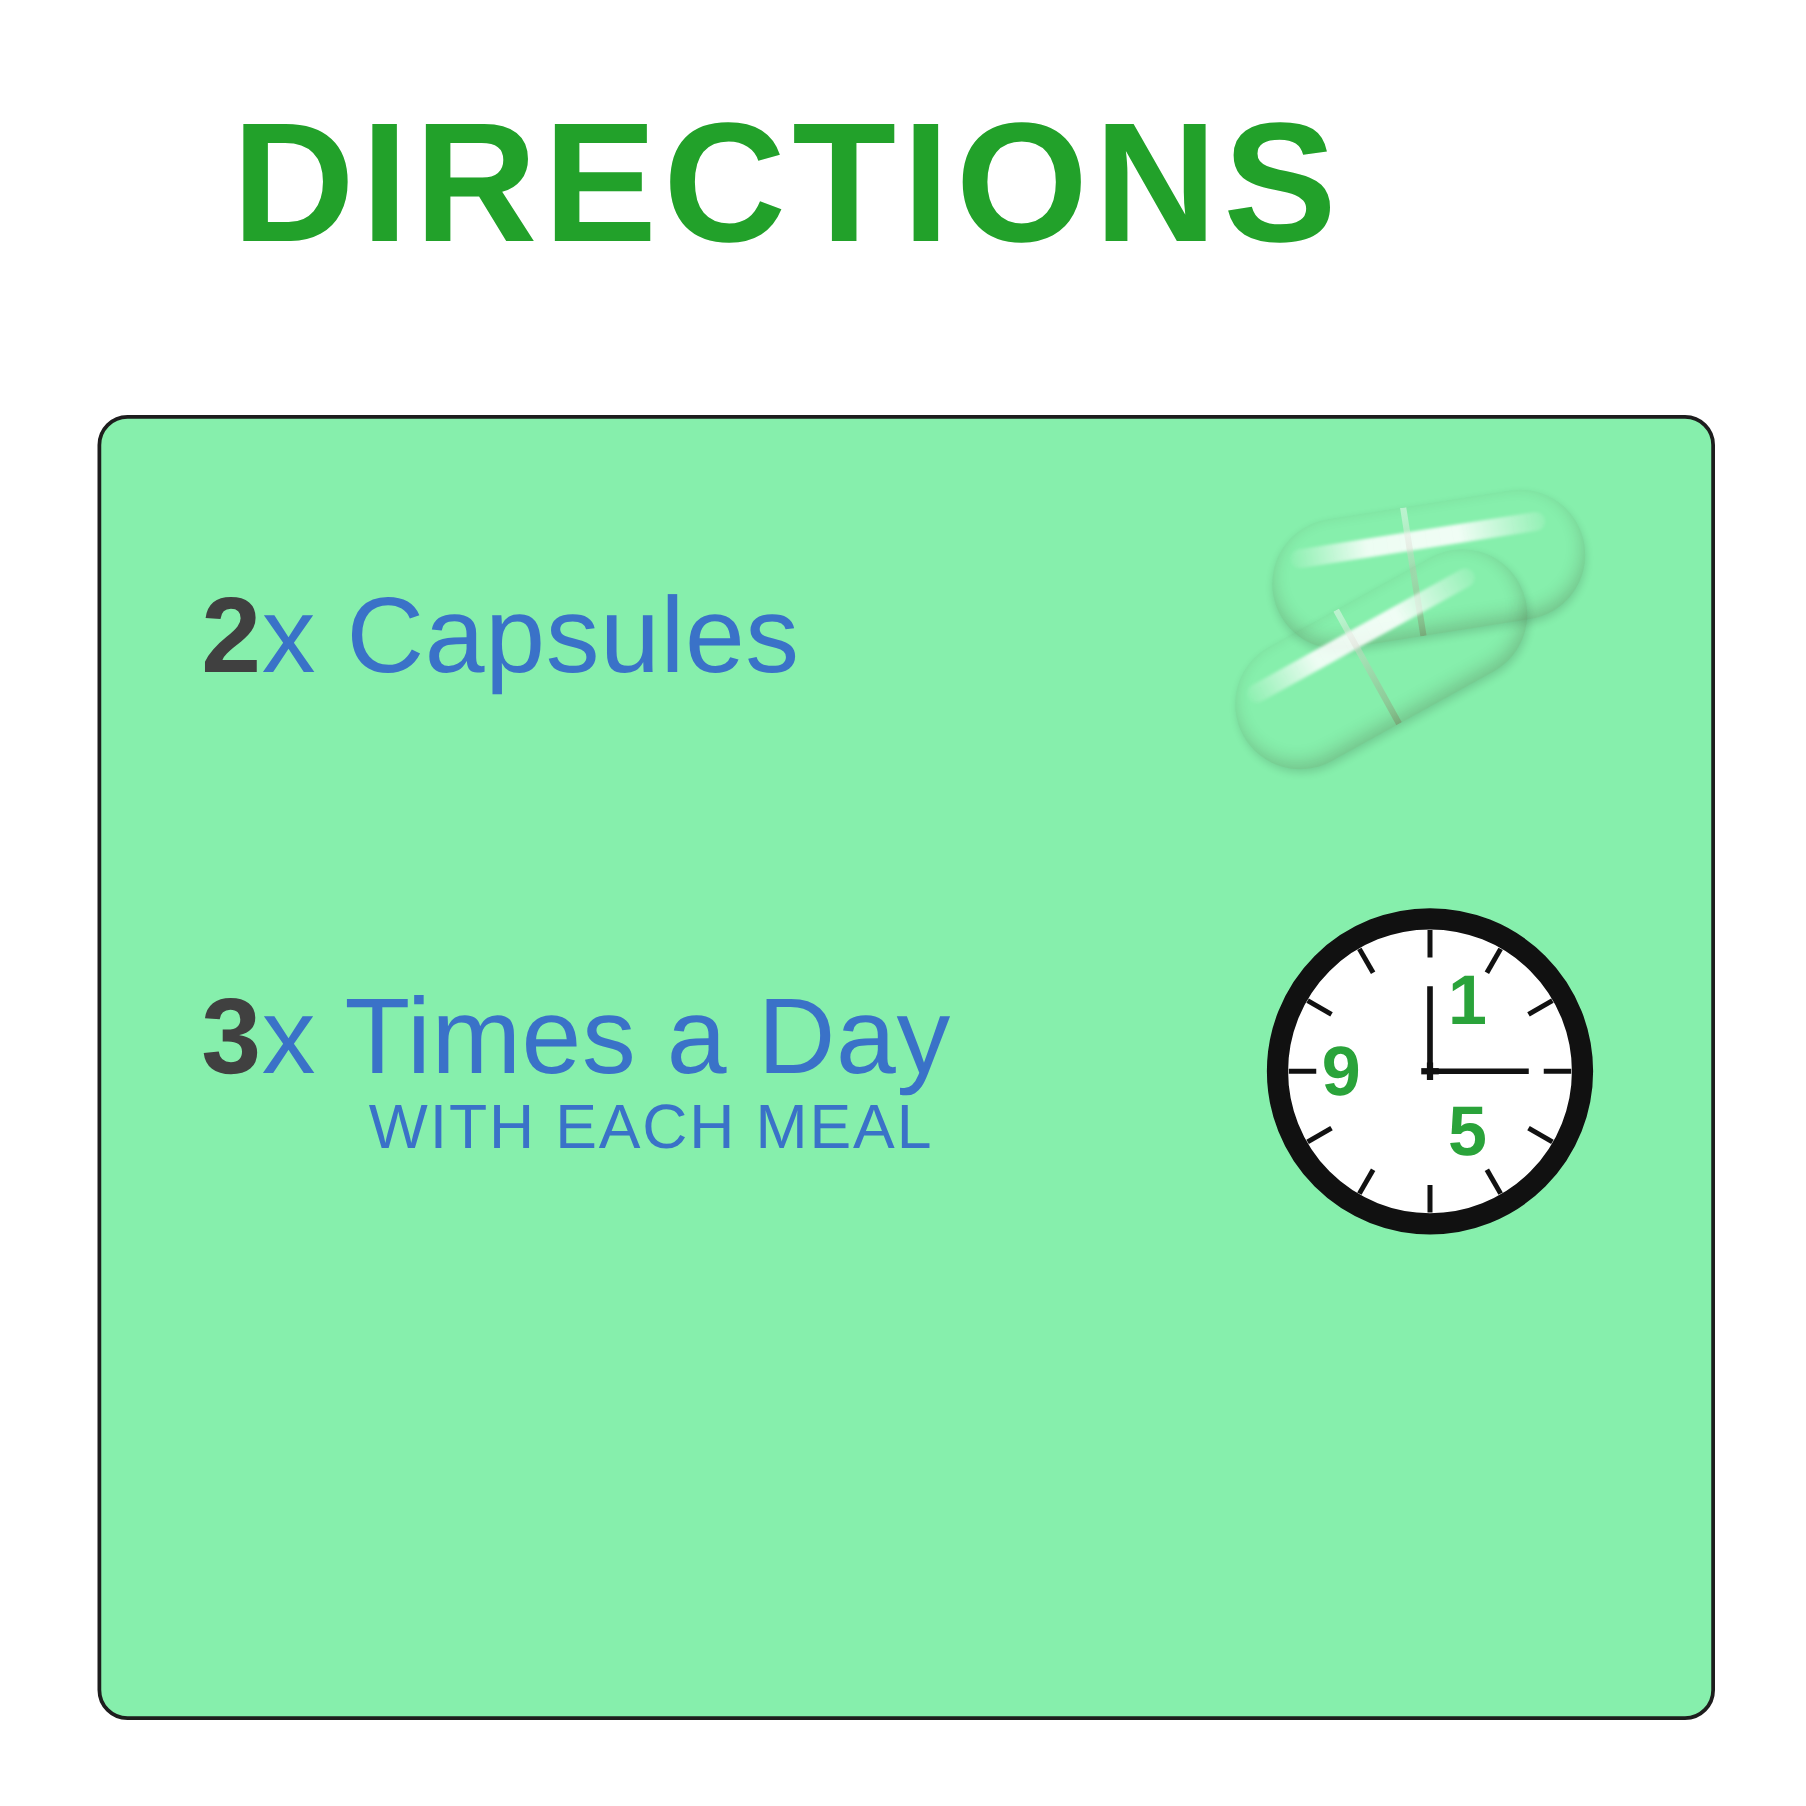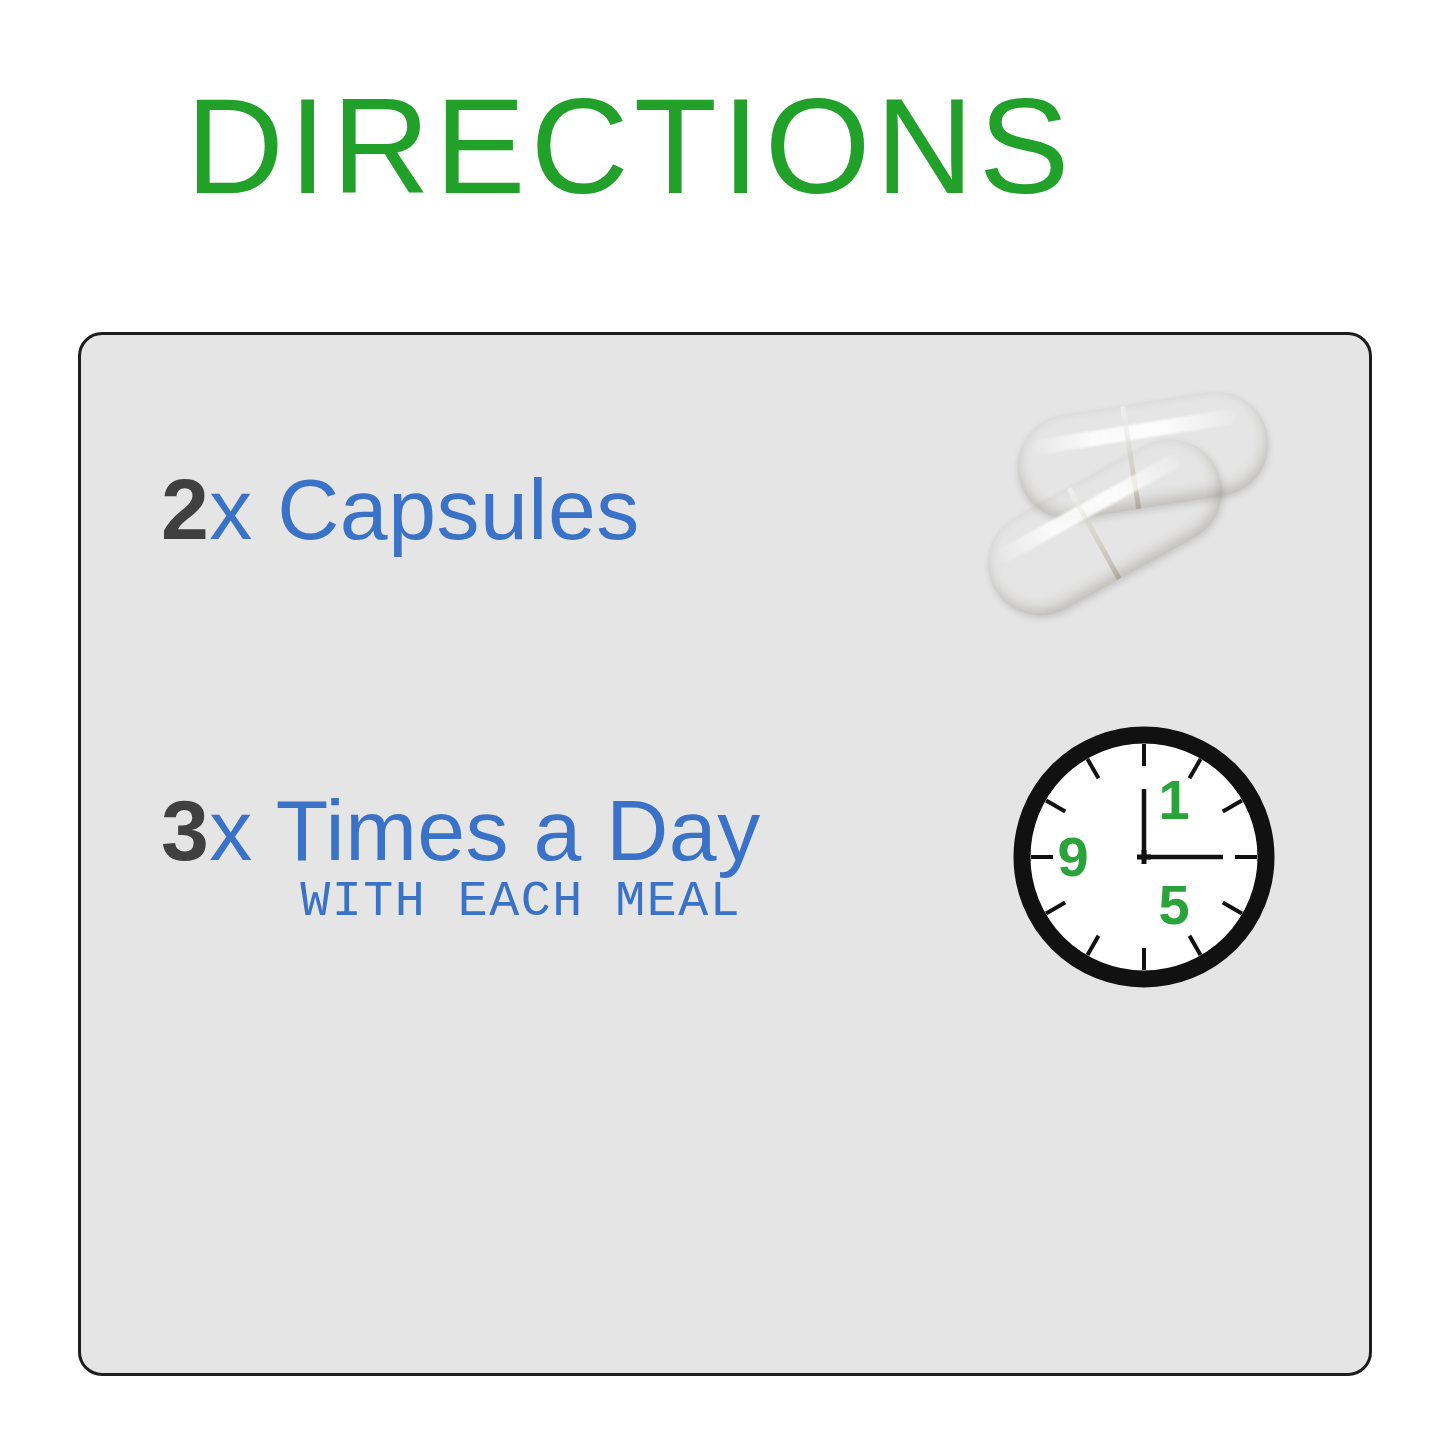--- a/index.html
+++ b/index.html
@@ -20,38 +20,38 @@
   }
 
   
   #page-title {
     position: absolute;
     left: 0;
     top: 78px;
     width: 1260px;
     text-align: center;
     font-family: "Liberation Sans", sans-serif;
-    font-weight: 400;
+    font-weight: 700;
     font-size: 136px;
     line-height: 1;
     letter-spacing: 5px;
     color: #22a12a;
     white-space: nowrap;
   }
 
   
   #directions-panel {
     position: absolute;
     left: 78px;
     top: 332px;
     width: 1294px;
     height: 1044px;
     border: 3px solid #1d1d1d;
     border-radius: 24px;
-    background: #e5e5e5;
+    background: #86efac;
   }
 
   
   .row {
     position: absolute;
     left: 0;
     width: 100%;
     height: 348px;
   }
   #row-capsules { top: 0; }
@@ -73,21 +73,21 @@
     line-height: 1.08;
     letter-spacing: 0.5px;
     color: #3a72c8;
     font-weight: 400;
   }
   .line-main .num {
     font-weight: 700;
     color: #404040;
   }
   .line-sub {
-    font-family: Liberation Mono, monospace;
+    font-family: Liberation Sans, sans-serif;
     font-size: 50px;
     letter-spacing: 1.5px;
     color: #3a72c8;
     text-align: center;
     padding-left: 120px;
     margin-top: -4px;
     white-space: nowrap;
   }
 
   

